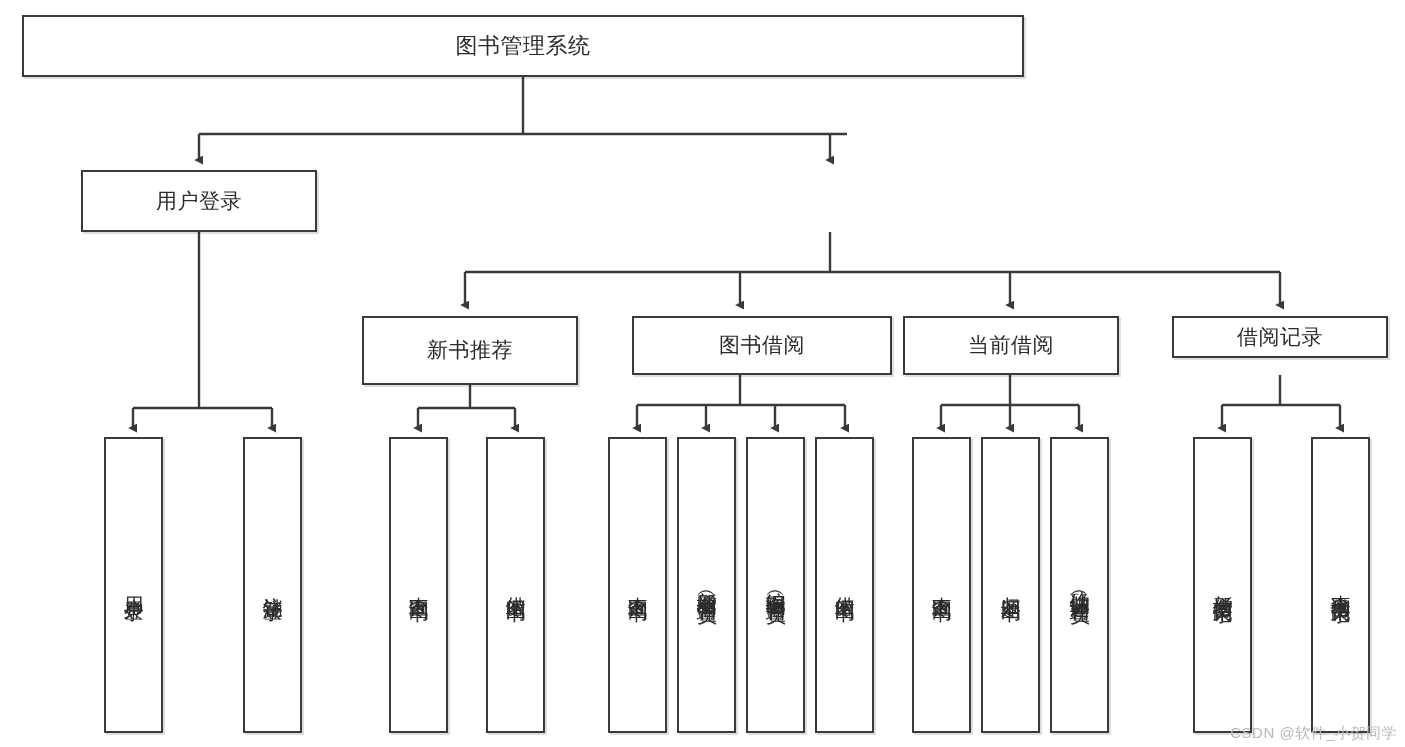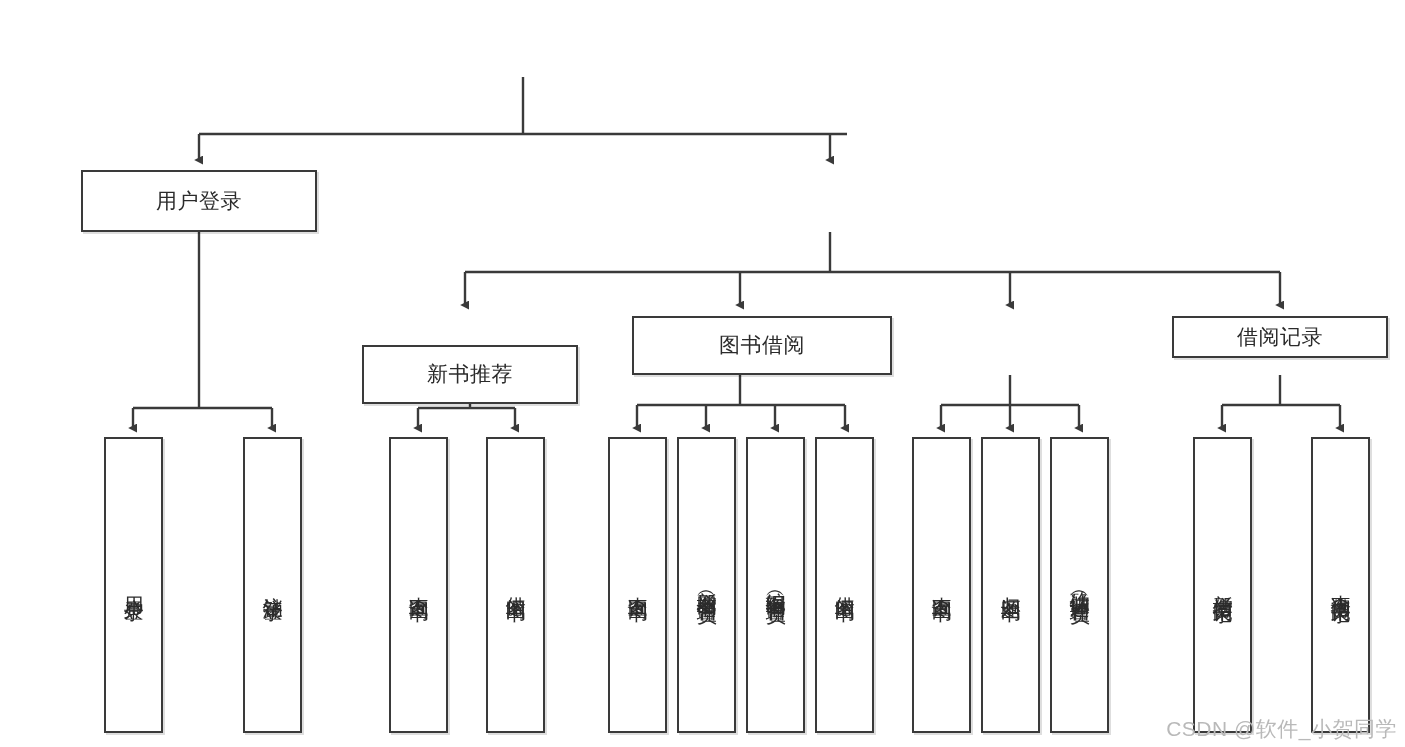--- a/index.html
+++ b/index.html
@@ -52,21 +52,21 @@
     font-size: 20px;
     white-space: normal;
     max-height: 280px;
   }
   .node.root .label { font-size: 22px; }
   .watermark {
     position: absolute;
     right: 8px;
     bottom: 4px;
     color: #b9b9b9;
-    font-size: 21px;
+    font-size: 15px;
     letter-spacing: 0.5px;
     white-space: nowrap;
     user-select: none;
     margin-top: 32px;
   }
 </style>
 </head>
 <body>
 
 <div id="diagram-root">
@@ -114,30 +114,36 @@
       <path d="M1010,405 L1010,428" marker-end="url(#arrow)"></path>
       <path d="M1079,405 L1079,428" marker-end="url(#arrow)"></path>
 
       <path d="M1280,375 L1280,405"></path>
       <path d="M1222,405 L1340,405"></path>
       <path d="M1222,405 L1222,428" marker-end="url(#arrow)"></path>
       <path d="M1340,405 L1340,428" marker-end="url(#arrow)"></path>
     </g>
   </svg>
 
+  <div class="node root" style="left:22px; top:15px; width:1002px; height:62px;">
+    <span class="label">图书管理系统</span>
+  </div>
 
   <div class="node" style="left:81px; top:170px; width:236px; height:62px;">
     <span class="label">用户登录</span>
   </div>
 
-  <div class="node" style="left:362px; top:316px; width:216px; height:59px;margin-top:29px;">
+  <div class="node" style="left:362px; top:316px; width:216px; height:69px;">
     <span class="label">新书推荐</span>
   </div>
   <div class="node" style="left:632px; top:316px; width:260px; height:59px;">
     <span class="label">图书借阅</span>
+  </div>
+  <div class="node" style="left:903px; top:316px; width:216px; height:59px;">
+    <span class="label">当前借阅</span>
   </div>
   <div class="node" style="left:1172px; top:316px; width:216px; height:42px;">
     <span class="label">借阅记录</span>
   </div>
 
   <div class="node vertical" style="left:104px; top:437px; width:59px; height:296px;">
     <span class="label">用户登录</span>
   </div>
   <div class="node vertical" style="left:243px; top:437px; width:59px; height:296px;">
     <span class="label">注销登录</span>

